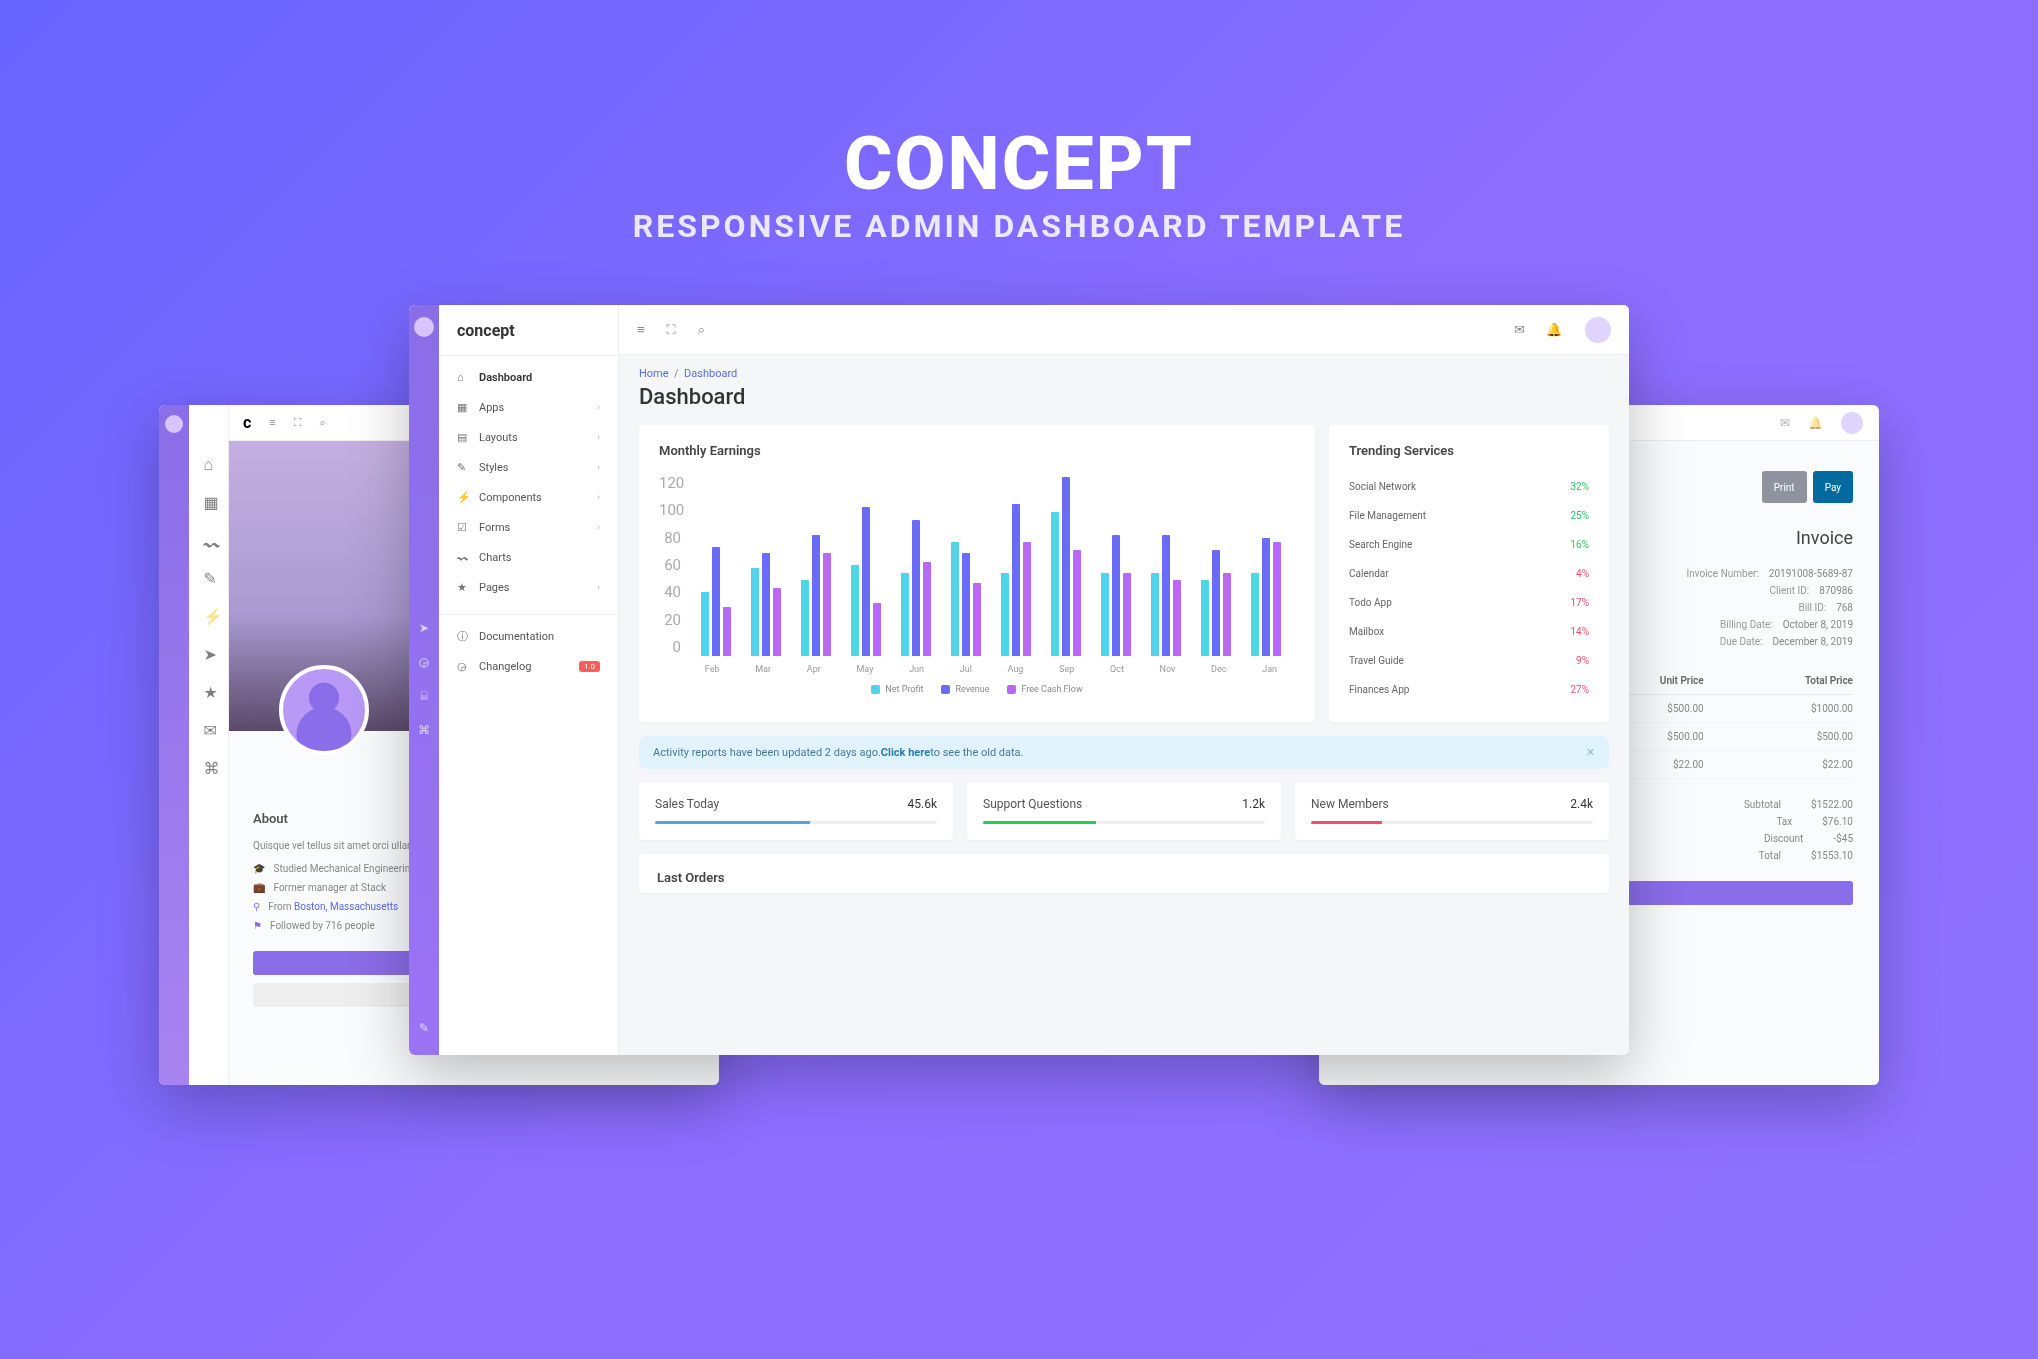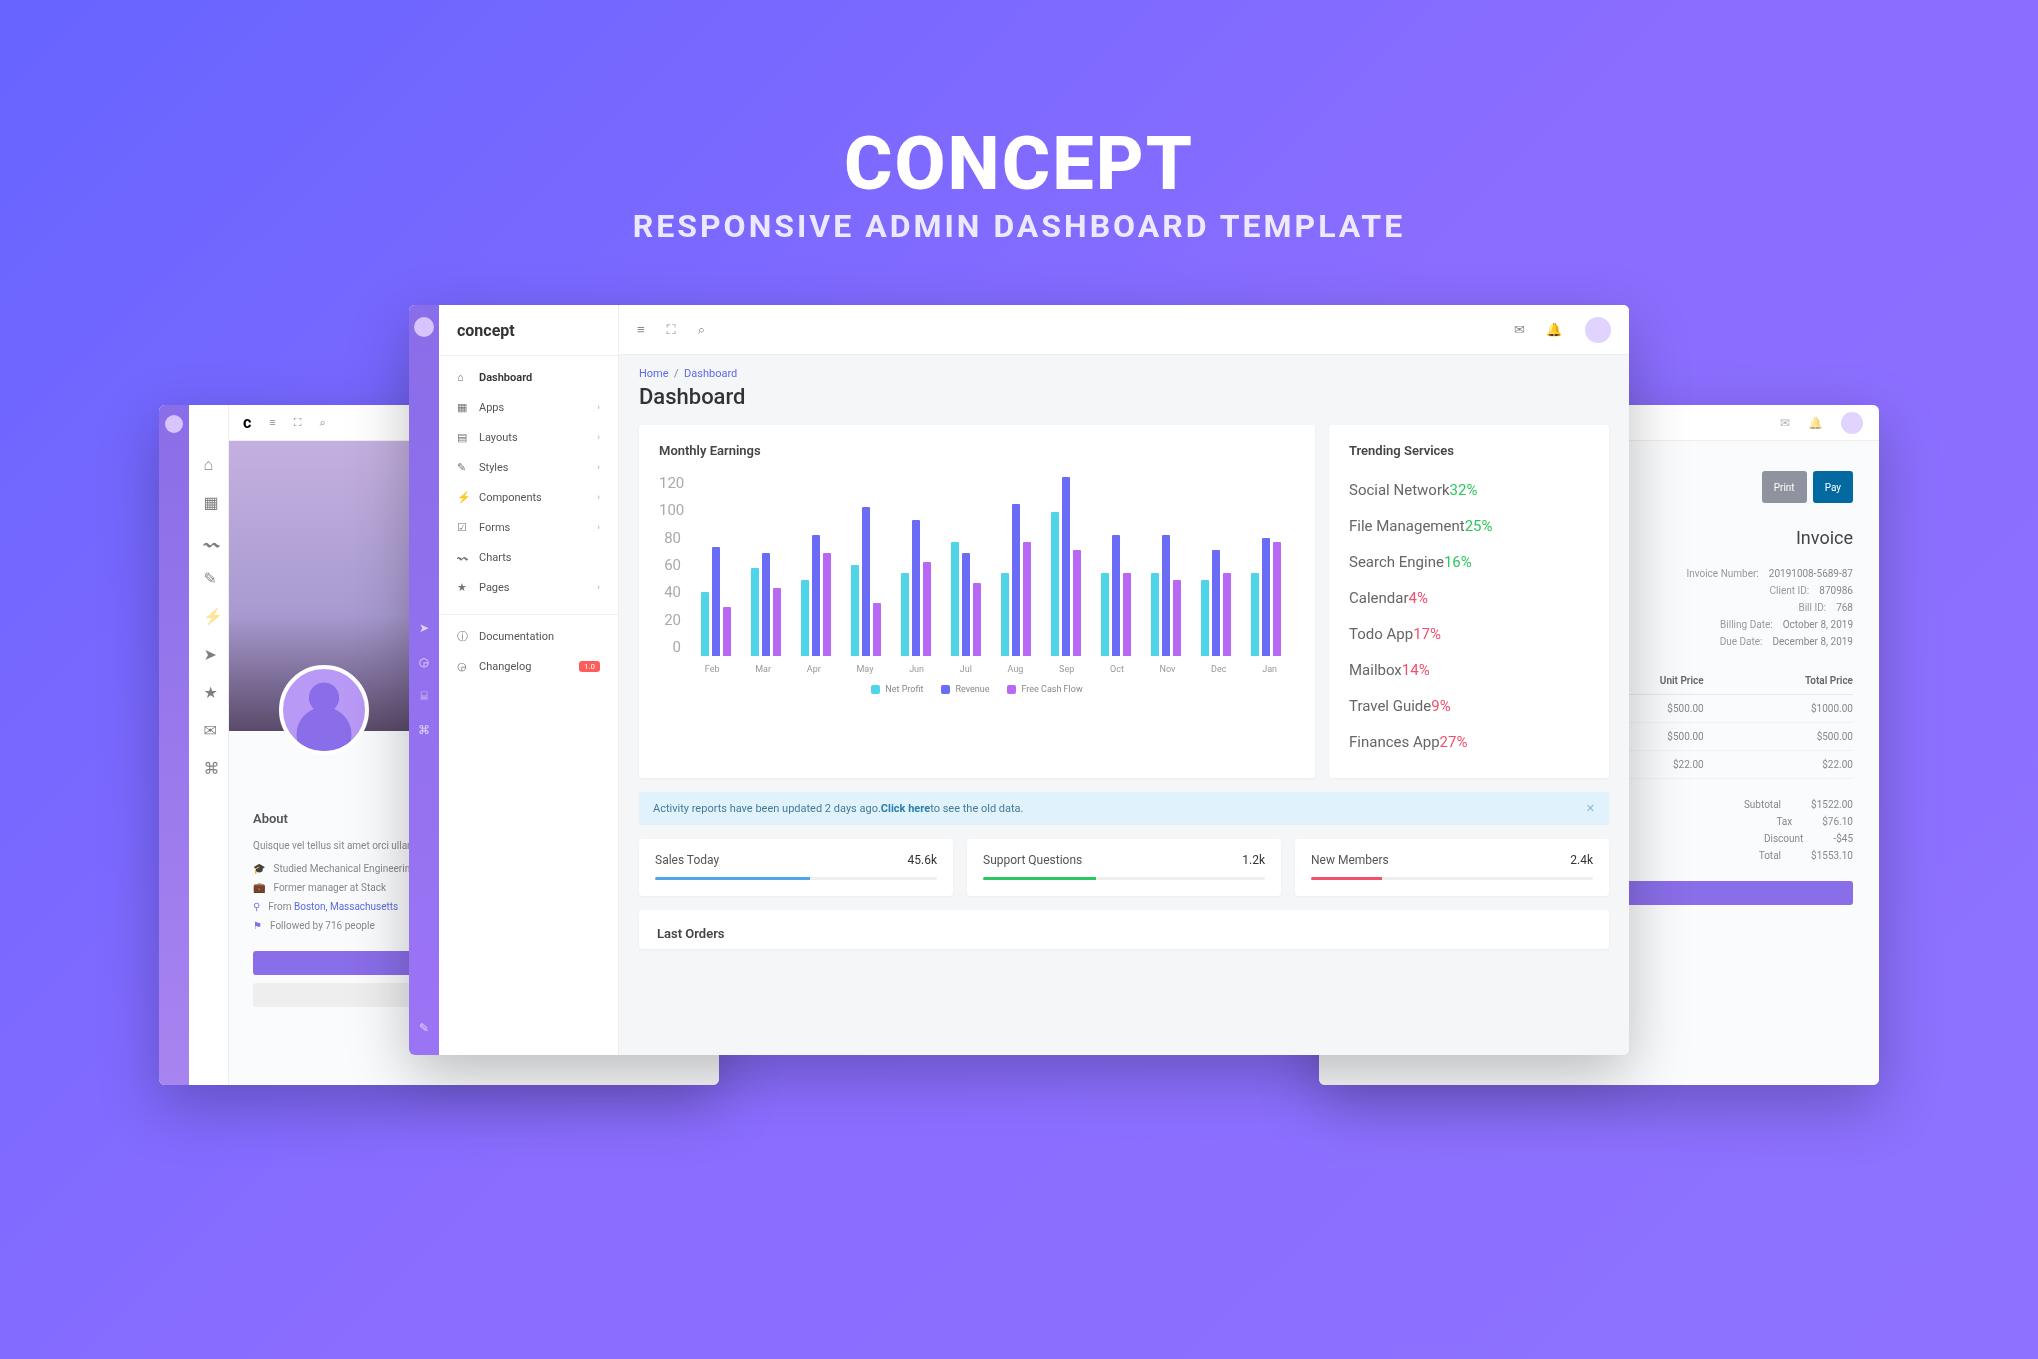--- a/index.html
+++ b/index.html
@@ -91,24 +91,24 @@
 .bar{width:8px;border-radius:1px 1px 0 0}
 .b1{background:#4fd4e8}
 .b2{background:#6a6cf5}
 .b3{background:#b968f5}
 .chart-x{position:absolute;left:0;right:0;bottom:0;display:flex;justify-content:space-around;font-size:9px;color:#999}
 .chart-leg{display:flex;justify-content:center;gap:18px;font-size:9px;color:#888;margin-top:10px}
 .chart-leg span{display:flex;align-items:center;gap:5px}
 .chart-leg .sw{width:9px;height:9px;border-radius:2px}
 .card-trend{width:280px;padding:18px 20px}
 .card-trend h4{font-size:13px;color:#444;font-weight:600;margin-bottom:14px}
-.trend-item{display:flex;justify-content:flex-start;font-size:15px;color:#666;padding:9px 0}
+.trend-item{display:flex;justify-content:space-between;font-size:10px;color:#666;padding:9px 0}
 .tr-g{color:#2dc75f}
 .tr-r{color:#f0506e}
-.alert{margin:14px 20px 0;background:#e0f2fb;border-radius:1px;padding:10px 14px;font-size:11px;color:#447a99;display:flex;align-items:center}
+.alert{margin:14px 20px 0;background:#e0f2fb;border-radius:7px;padding:10px 14px;font-size:11px;color:#447a99;display:flex;align-items:center}
 .alert a{color:#2a7fab;font-weight:700;text-decoration:none}
 .alert .x{margin-left:auto;cursor:pointer;color:#8ab8d0}
 .stats{display:flex;gap:14px;padding:14px 20px 0}
 .stat{flex:1;background:#fff;border-radius:4px;padding:14px 16px 16px;box-shadow:0 1px 3px rgba(0,0,0,.04)}
 .stat .top{display:flex;justify-content:space-between;font-size:12px;color:#555;margin-bottom:10px}
 .stat .val{color:#333}
 .prog{height:3px;background:#eee;border-radius:2px;overflow:hidden}
 .prog .fill{height:100%}
 .p1{background:#4fa5e8;width:55%}
 .p2{background:#2dc75f;width:40%}

